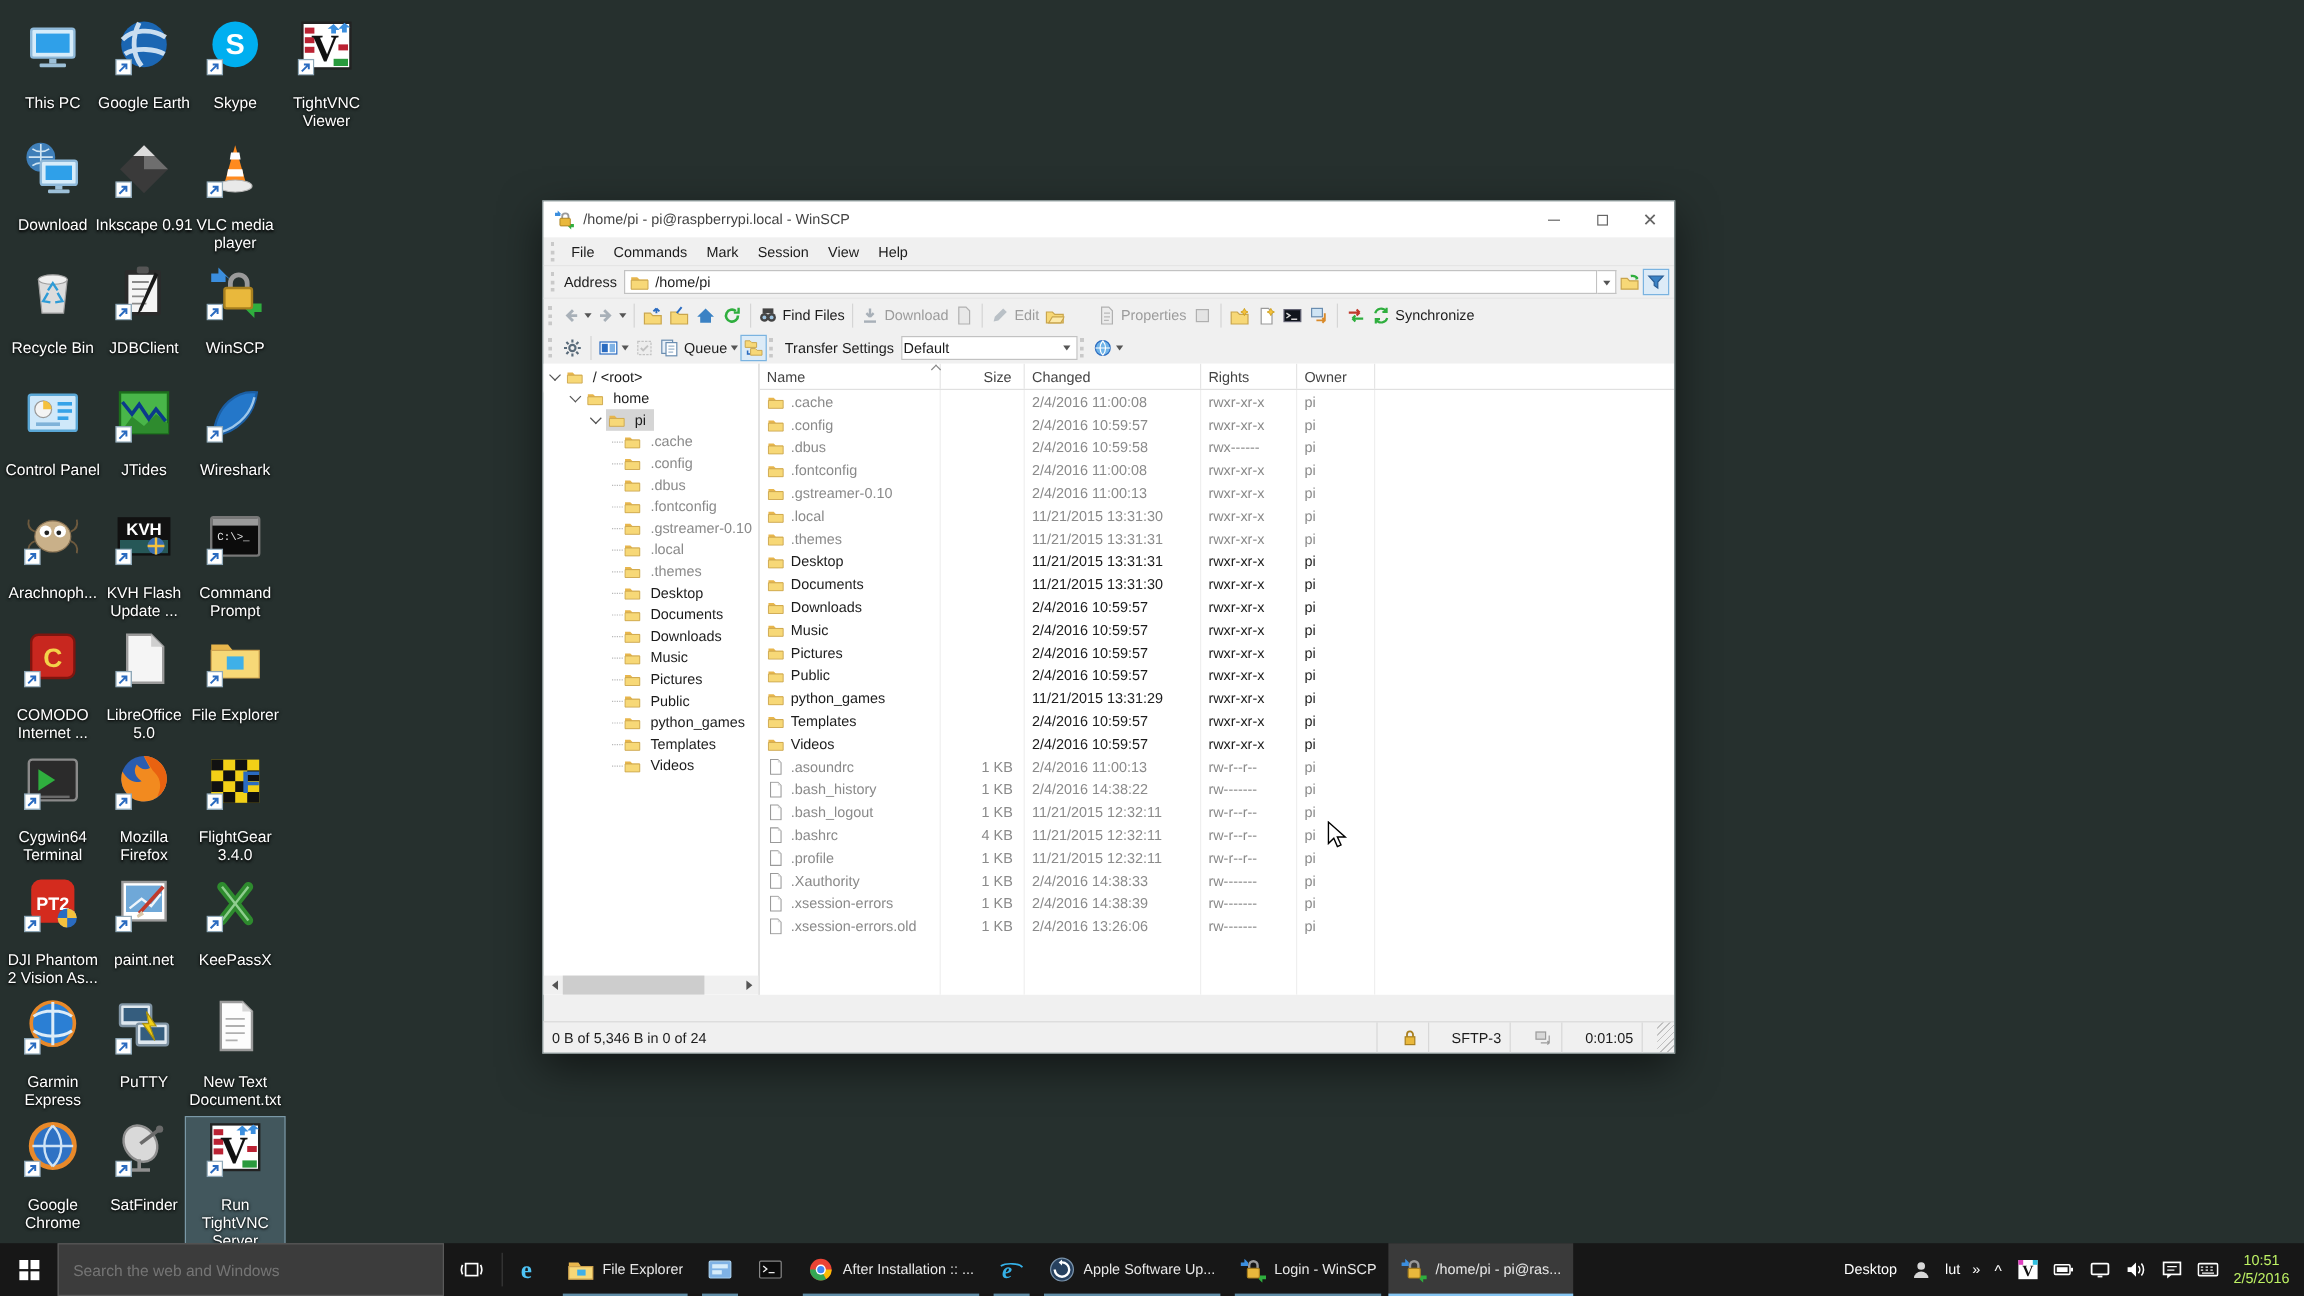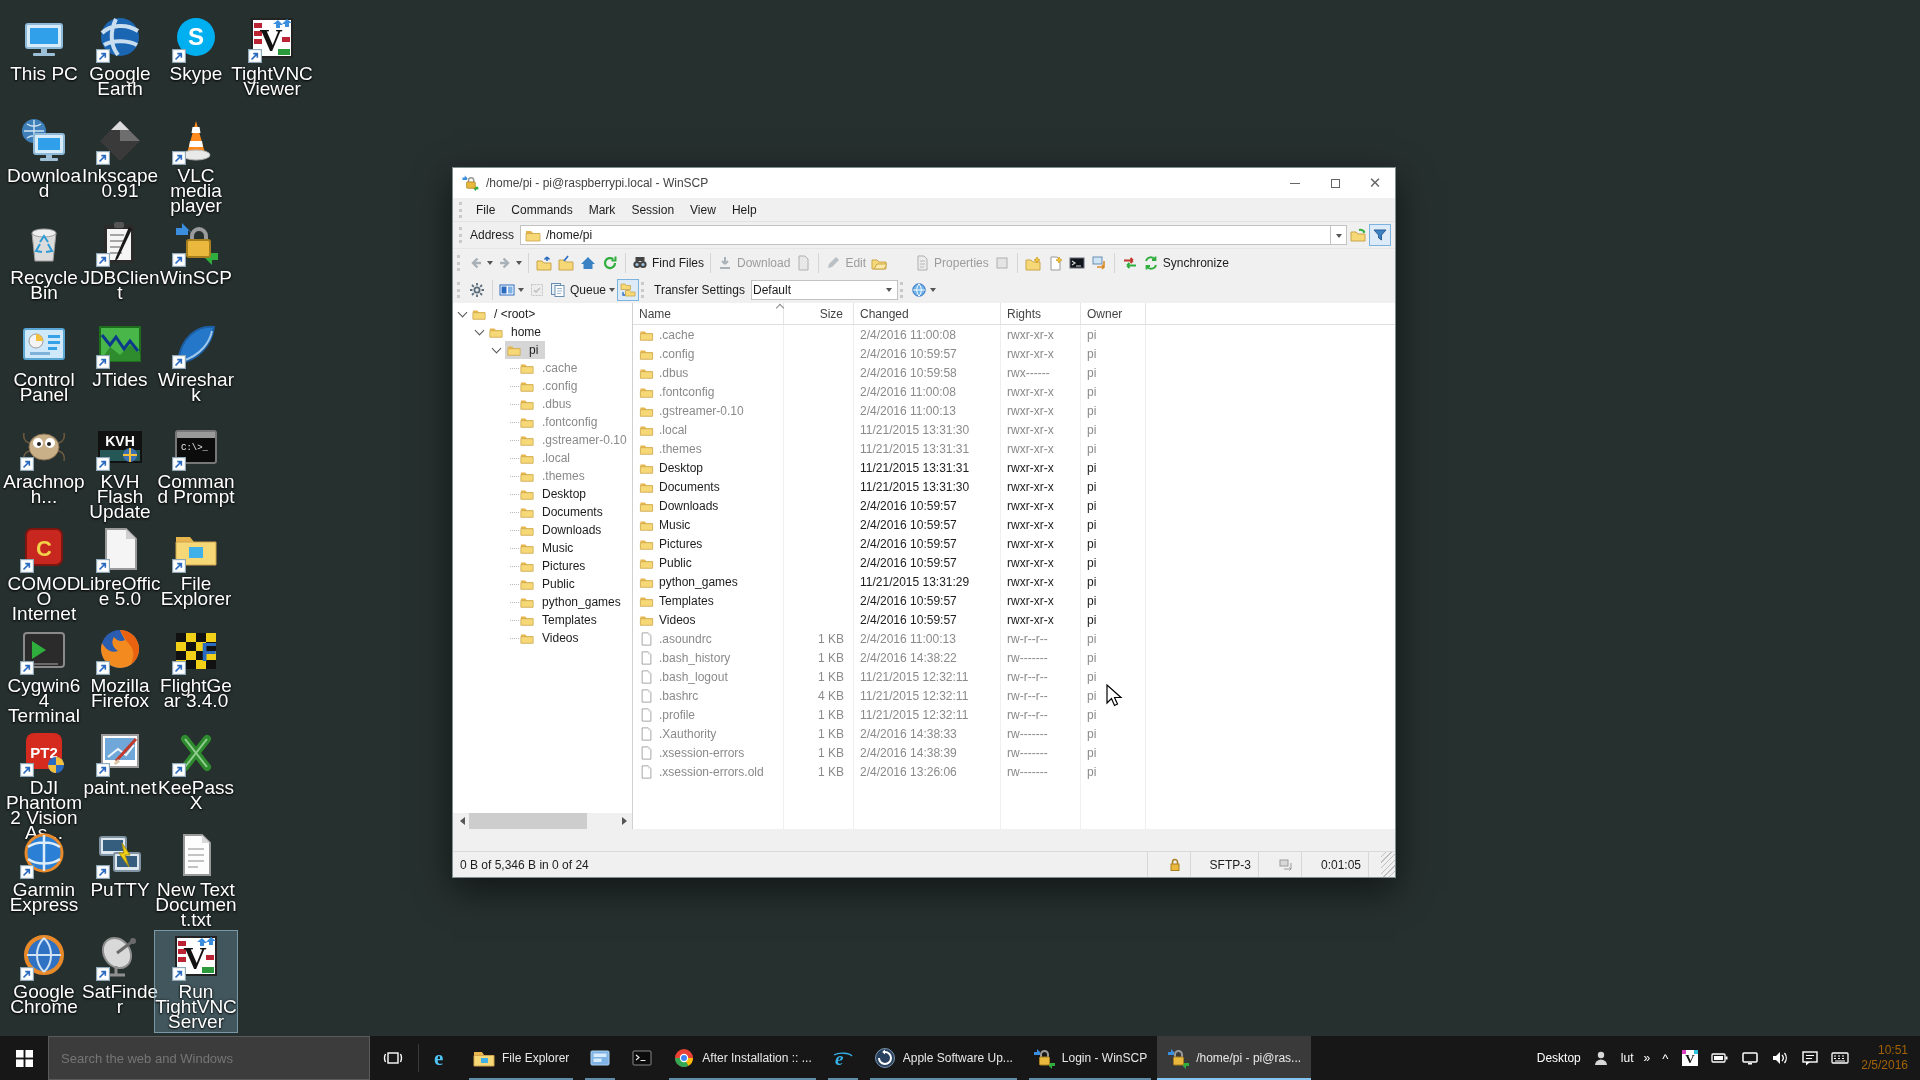--- a/index.html
+++ b/index.html
@@ -6,21 +6,21 @@
   html,body { width:1920px; height:1080px; overflow:hidden; }
   body { font-family:"Liberation Sans", sans-serif; background:#26302e; position:relative; }
 
   
   .dicon { position:absolute; width:84px; text-align:center; cursor:default; padding:2px 0 3px; border:1px solid transparent; }
   .dicon.selected { background:rgba(120,160,180,0.35); border:1px solid rgba(170,205,225,0.55); }
   .dicon .tile { width:48px; height:48px; margin:0 auto; position:relative; }
   .dicon .tile svg.main { width:48px; height:48px; }
   .dicon .sc { position:absolute; left:0; bottom:0; width:14px; height:14px; }
   .dicon .sc svg { width:14px; height:14px; }
-  .dlabel { margin-top:3px; font-size:19px; line-height:15px; color:#fff;
+  .dlabel { margin-top:15px; font-size:13px; line-height:15px; color:#fff;
             text-shadow:0 1px 2px rgba(0,0,0,0.95), 0 0 3px rgba(0,0,0,0.6); word-wrap:break-word; }
 
   
   .window { position:absolute; left:452px; top:167px; width:944px; height:711px;
             background:#f0f0f0; border:1px solid #7f8f90; box-shadow:0 12px 34px rgba(0,0,0,0.55);
             font-size:12px; color:#1c1c1c; }
   .titlebar { height:30px; background:#fff; display:flex; align-items:center; padding-left:8px; }
   .titlebar .applogo { width:18px; height:18px; margin-right:7px; }
   .titlebar .applogo svg { width:18px; height:18px; }
   .titlebar .title { flex:1; font-size:12px; color:#444; }
@@ -115,21 +115,21 @@
   .tb-btn .tlabel { margin-left:7px; overflow:hidden; white-space:nowrap; }
   .tb-btn.open::after { content:""; position:absolute; left:6px; right:6px; bottom:0; height:2px; background:#5f8ca6; }
   .tb-btn.active { background:#3a3a3a; }
   .tb-btn.active::after { content:""; position:absolute; left:0; right:0; bottom:0; height:2px; background:#85c5f2; }
   .tb-spacer { flex:1; }
   .tray { display:flex; align-items:center; color:#fff; }
   .tray .txt { font-size:12px; margin:0 5px; }
   .tray .ticon16 { width:18px; height:18px; margin:0 6px; }
   .tray .ticon16 svg { width:18px; height:18px; }
   .tray .chevup { font-size:13px; margin:0 7px; color:#fff; }
-  .tb-clock { text-align:right; font-size:12px; line-height:15px; color:#a16207; padding:0 12px 0 6px; }
+  .tb-clock { text-align:center; font-size:12px; line-height:15px; color:#bef264; padding:0 12px 0 6px; }
 
   .cursor { position:absolute; z-index:99; pointer-events:none; }
 </style>
 </head>
 <body>
 
 <div id="desktop-icons">
     <div class="dicon" style="left: 2px; top: 12px;">
       <div class="tile"><svg class="main" viewBox="0 0 48 48">
           <rect x="6" y="9" width="36" height="24" rx="2" fill="#d6ecfa" stroke="#8fb9d9" stroke-width="2"></rect>

